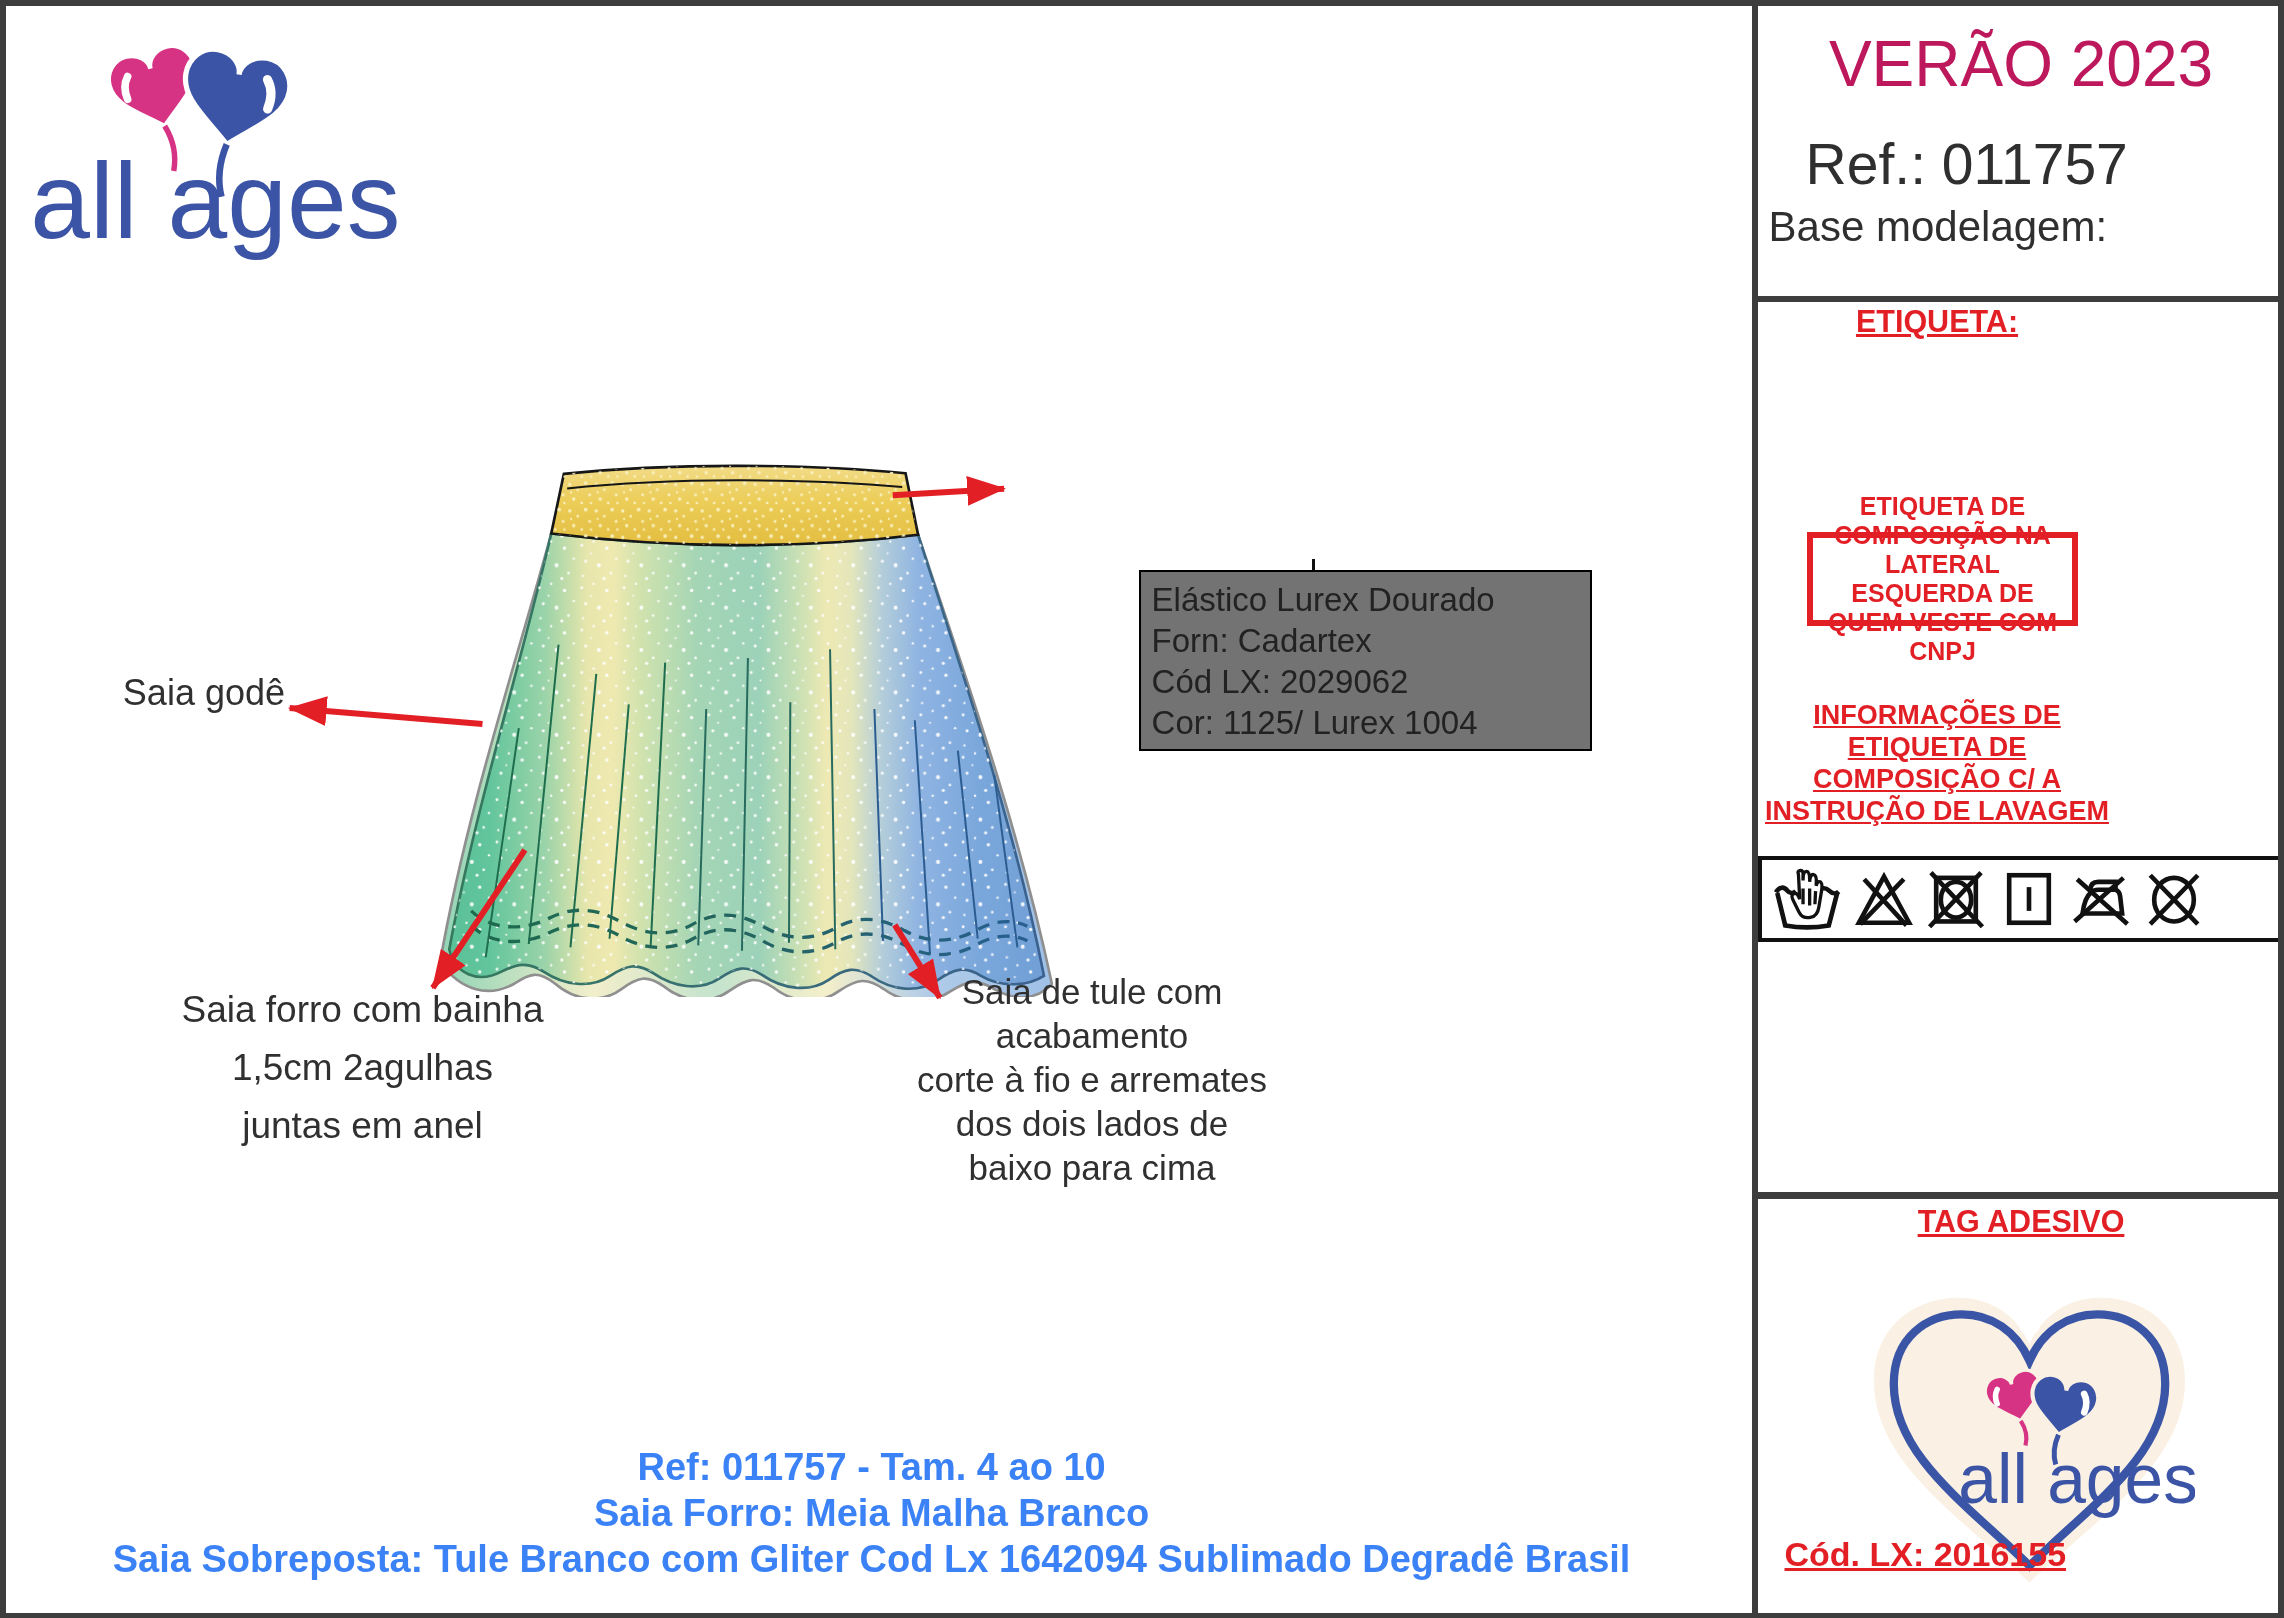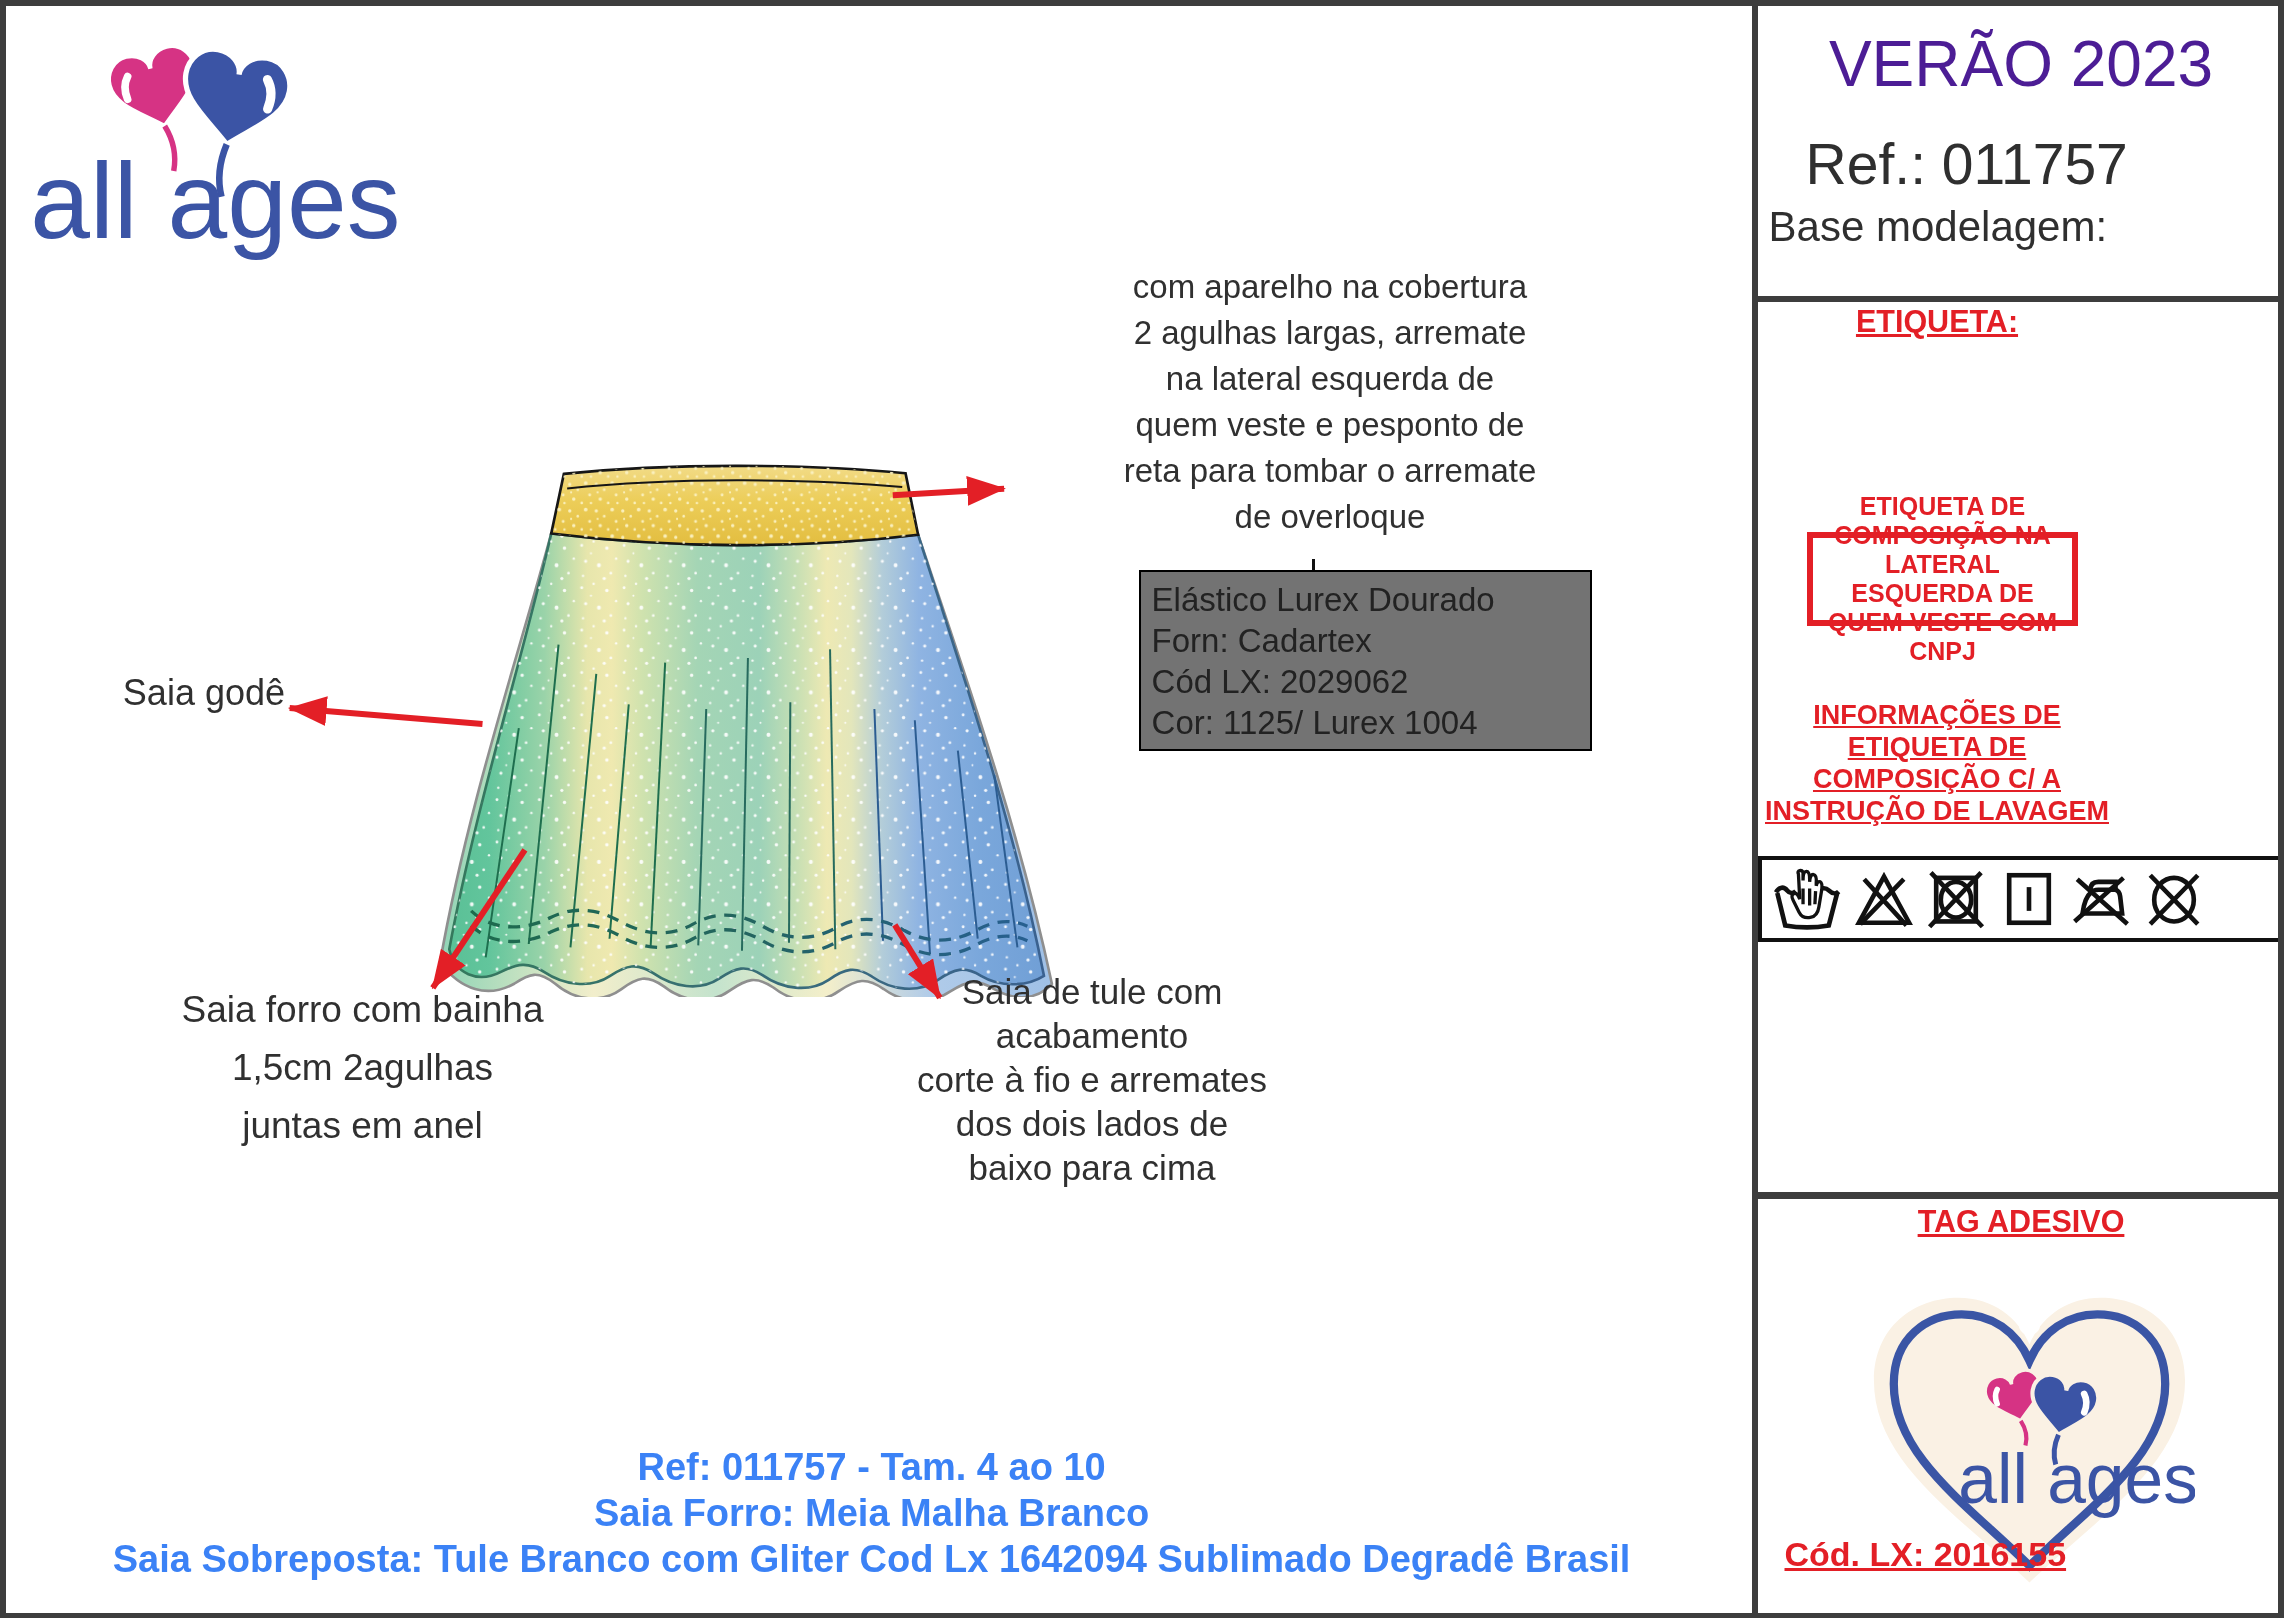--- a/index.html
+++ b/index.html
@@ -21,21 +21,21 @@
             padding:6.6px 10.6px;font-size:33px;line-height:41px;color:#222;text-align:left;}
   #lbl-gode{left:78px;top:672px;width:207px;text-align:right;font-size:36px;}
   #lbl-forro{left:129px;top:981px;width:467px;text-align:center;font-size:37px;line-height:58px;}
   #lbl-tule{left:888px;top:970px;width:408px;text-align:center;font-size:35px;line-height:44px;}
   #footer{left:6.6px;top:1444px;width:1730px;text-align:center;font-weight:bold;font-size:38px;line-height:46px;color:#3b82f6;}
   
   #sidebar{left:1752px;top:0;width:532px;height:1619px;border-left:6px solid #3d3d3d;box-sizing:border-box;}
   #sidebar .inner{position:absolute;left:0;top:0;width:526px;height:1619px;}
   .red{color:#e31f26;}
   .u{text-decoration:underline;}
-  #sb-season{left:0;top:26.5px;width:100%;text-align:center;font-size:64px;color:#4c1d95;}
+  #sb-season{left:0;top:26.5px;width:100%;text-align:center;font-size:64px;color:#be185d;}
   #sb-ref{left:10.6px;top:131px;font-size:57px;color:#2f2f2f;margin-left:37px;}
   #sb-base{left:10.6px;top:203px;font-size:42px;color:#2f2f2f;}
   .hr{left:0;width:526px;background:#3d3d3d;}
   #hr1{top:296px;height:6px;}
   #hr2{top:1192px;height:6.6px;}
   #sb-etiqueta{left:0;top:304px;width:358px;text-align:center;font-size:30.5px;font-weight:bold;}
   #sb-redbox{left:49px;top:532px;width:271px;height:94px;box-sizing:border-box;border:6px solid #e31f26;
              display:flex;align-items:center;justify-content:center;text-align:center;
              font-size:25px;line-height:29px;font-weight:bold;}
   #sb-info{left:0;top:699px;width:358px;text-align:center;font-size:27px;line-height:32px;font-weight:bold;}
@@ -207,26 +207,20 @@
   </defs>
   <g stroke="#e31f26" stroke-width="9" fill="none">
     <path d="M1347,747 L1515,737" marker-end="url(#ah)"></path>
     <path d="M728,1092 L437,1068" marker-end="url(#ah)"></path>
     <path d="M792,1282 L653,1490" marker-end="url(#ah)"></path>
     <path d="M1350,1395 L1418,1505" marker-end="url(#ah)"></path>
   </g>
 </svg>
 
 <div class="abs anno" id="anno-elastico">
-  <div class="pre">com aparelho na cobertura
-2 agulhas largas, arremate
-na lateral esquerda de
-quem veste e pesponto de
-reta para tombar o arremate
-de overloque</div>
 </div>
 
 <div class="abs" id="connector"></div>
 
 <div class="abs pre" id="info-box">Elástico Lurex Dourado
 Forn: Cadartex
 Cód LX: 2029062
 Cor: 1125/ Lurex 1004</div>
 
 <div class="abs anno" id="lbl-gode">Saia godê</div>

